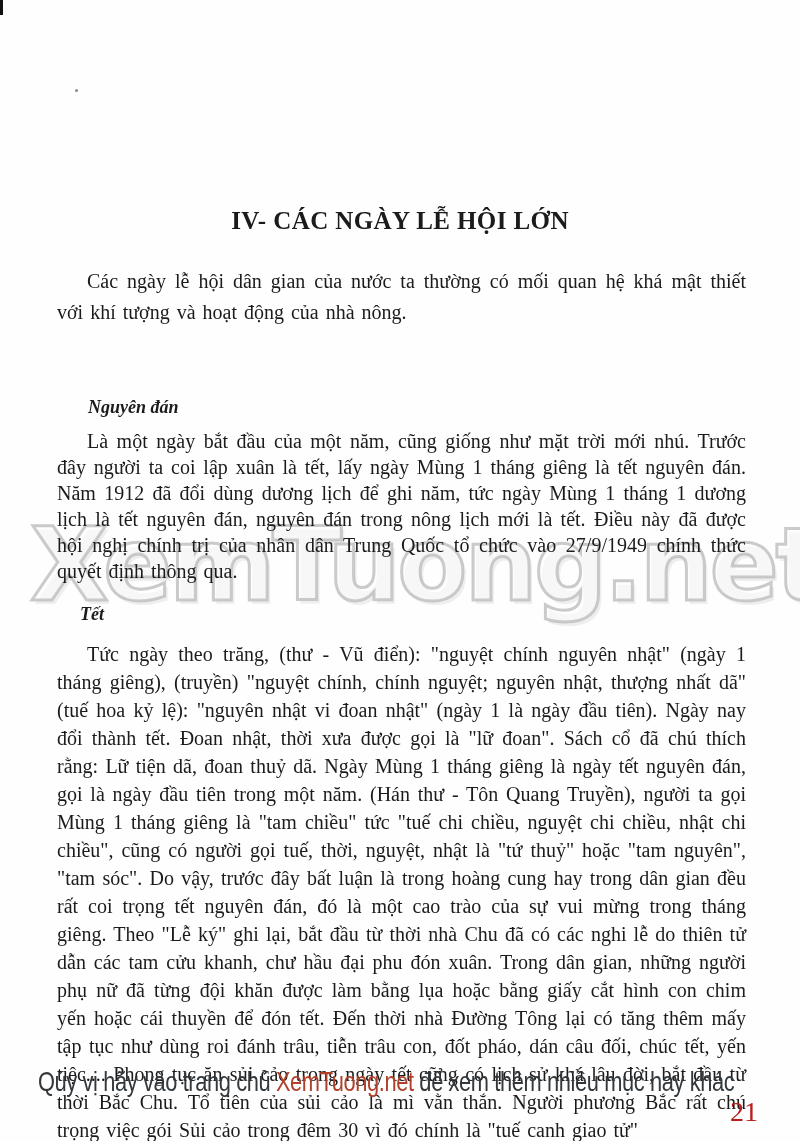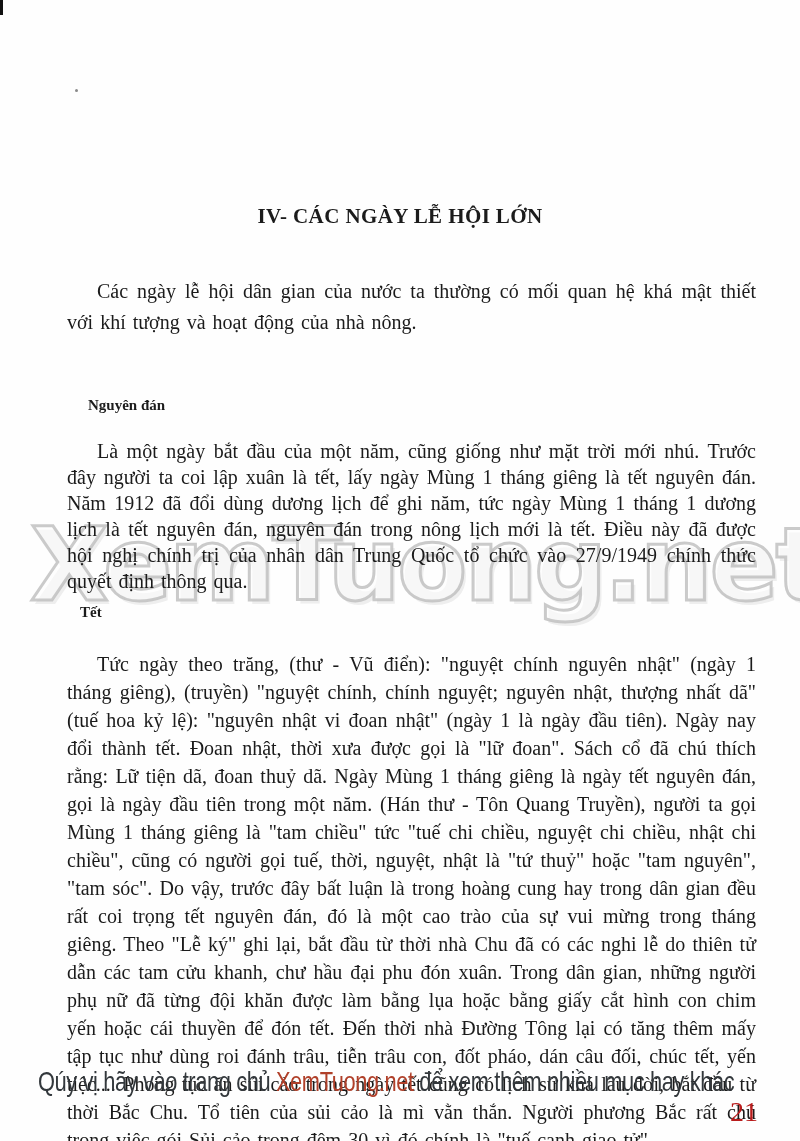--- a/index.html
+++ b/index.html
@@ -12,39 +12,40 @@
     font-family:"Liberation Serif", serif;
     color:#1b1b1b;
   }
   .abs{position:absolute;}
   .corner-mark{left:0;top:0;width:3px;height:15px;background:#111;}
   .speck{left:75px;top:89px;width:3px;height:3px;background:#8a8a8a;border-radius:50%;}
 
   .title{
     top:190px;left:0;width:800px;
     text-align:center;
-    font-size:21px;font-weight:bold;
+    font-size:25px;font-weight:bold;
     letter-spacing:0.4px;
     z-index:3;
   }
   .body-block{left:57px;width:689px;z-index:3;}
   p.body-text{
-    margin:10px;
+    margin:0;
     font-size:20px;
     text-align:justify;
     text-indent:30px;
     word-spacing:2px;
   }
   .lh-intro{line-height:31px;}
   .lh-mid{line-height:26px;}
   .lh-long{line-height:28px;}
   .section-heading{
     margin:0;
-    font-size:15px;
+    font-size:18px;
     font-weight:bold;
+    font-style:italic;
     z-index:3;
   }
   .watermark{
     top:509px;left:30px;width:760px;
     font-family:"DejaVu Sans", sans-serif;
     font-weight:bold;
     font-size:102px;
     letter-spacing:-3px;
     line-height:1.1;
     white-space:nowrap;

